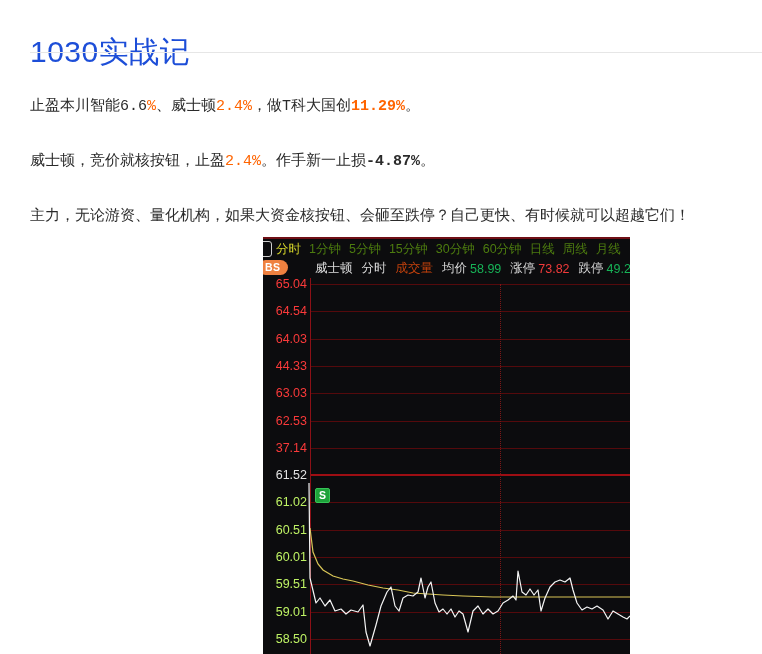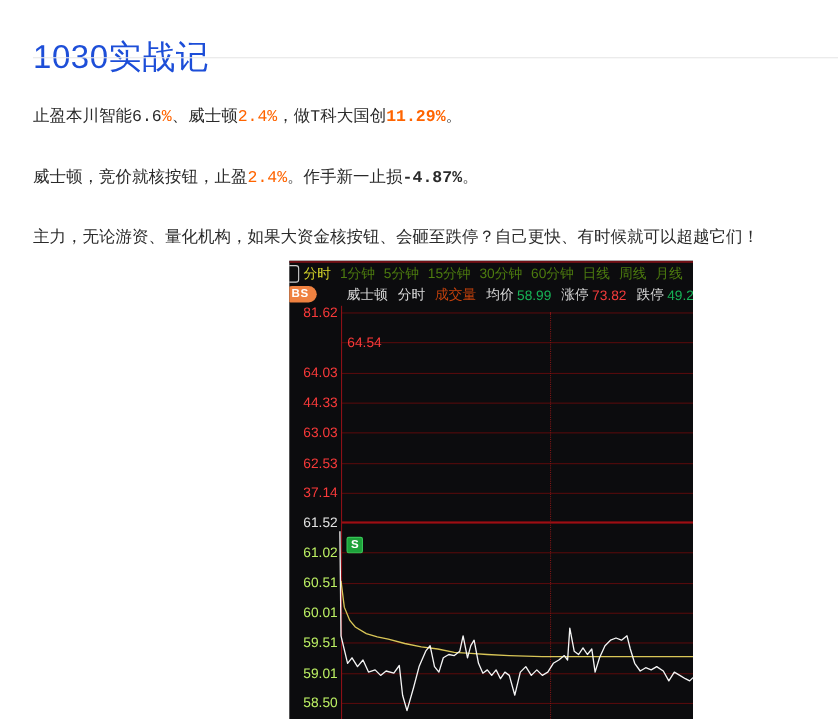--- a/index.html
+++ b/index.html
@@ -132,22 +132,22 @@
       <div class="gridline" style="top: 101.6px;"></div>
       <div class="gridline" style="top: 74.3px;"></div>
       <div class="gridline" style="top: 47px;"></div>
     <div class="axis-left"></div>
     <div class="session-divider"></div>
     <svg class="plot-svg" width="367" height="417" viewBox="0 0 367 417">
       <polyline fill="none" stroke="#d9c657" stroke-width="1.2" points="47,291 50,315 55,327 60,333 70,339 80,342 90,344 105,348 120,351 135,353 150,356 165,357 180,358 200,359 230,360 260,360 300,360 340,360 367,360"></polyline>
       <polyline fill="none" stroke="#f5f5f5" stroke-width="1.2" stroke-linejoin="round" points="46,246 47,341 53,366 57,361 62,369 67,363 72,374 78,372 83,377 88,373 95,375 100,368 103,395 107,409 113,388 118,369 124,355 128,350 132,369 136,374 140,361 145,358 150,359 155,355 158,341 162,361 165,350 168,345 172,366 176,375 180,372 184,377 188,372 192,380 196,374 200,377 205,395 210,374 215,369 220,377 225,372 230,377 235,374 240,366 245,363 250,359 253,363 255,334 259,355 263,358 267,352 271,358 275,353 278,374 282,361 287,350 292,345 297,343 302,345 307,341 310,353 314,366 319,373 324,370 329,372 334,369 340,373 345,382 350,374 355,377 360,380 364,382 367,379"></polyline>
     </svg>
     <div class="sell-badge">S</div>
-  <div class="ylab tone-up" style="top: 39px;">81.62</div>
-      <div class="ylab tone-up" style="top: 66.3px; padding-left: 40px;">64.54</div>
+  <div class="ylab tone-up" style="top: 39px;">65.04</div>
+      <div class="ylab tone-up" style="top: 66.3px;">64.54</div>
       <div class="ylab tone-up" style="top: 93.6px;">64.03</div>
       <div class="ylab tone-up" style="top: 120.9px;">44.33</div>
       <div class="ylab tone-up" style="top: 148.2px;">63.03</div>
       <div class="ylab tone-up" style="top: 175.5px;">62.53</div>
       <div class="ylab tone-up" style="top: 202.8px;">37.14</div>
       <div class="ylab tone-flat" style="top: 230.1px;">61.52</div>
       <div class="ylab tone-down" style="top: 257.4px;">61.02</div>
       <div class="ylab tone-down" style="top: 284.7px;">60.51</div>
       <div class="ylab tone-down" style="top: 312px;">60.01</div>
       <div class="ylab tone-down" style="top: 339.3px;">59.51</div>

